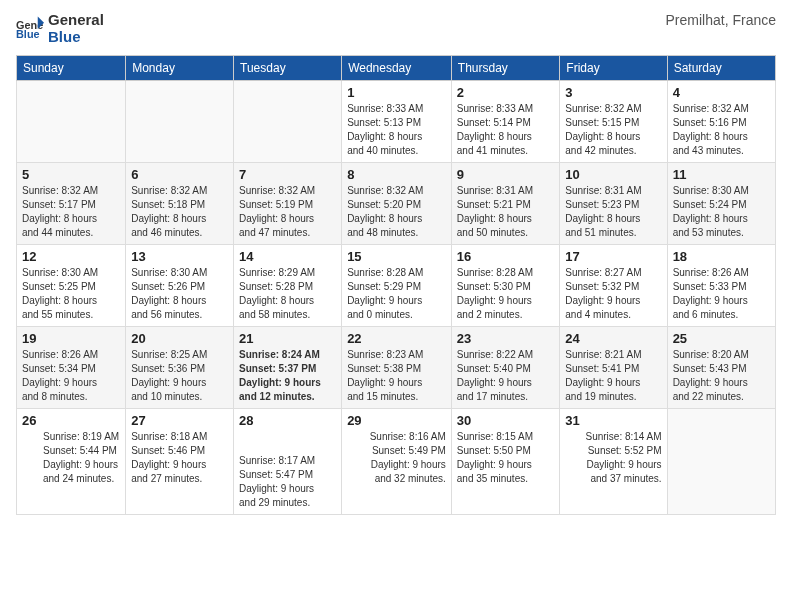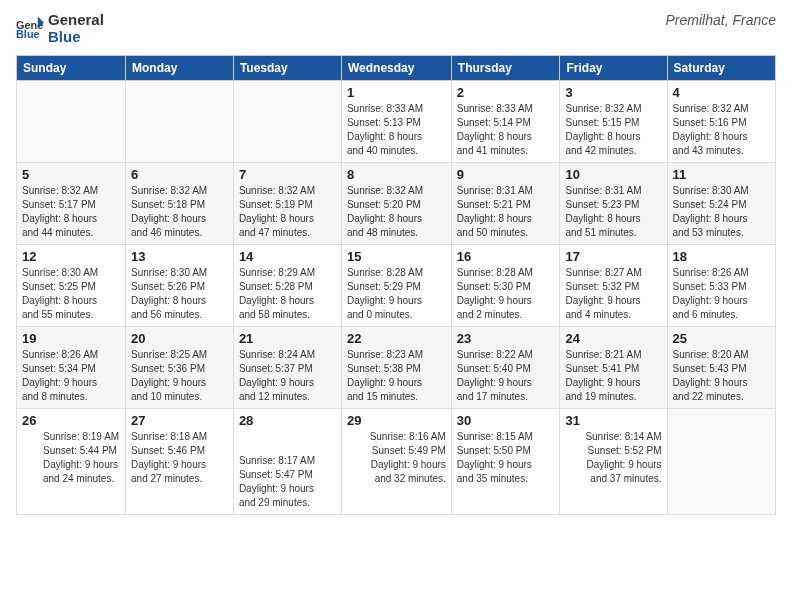--- a/index.html
+++ b/index.html
@@ -7,31 +7,31 @@
     
     .container { width: 792px; padding: 12px 16px; }
     
     .header { display: flex; justify-content: space-between; align-items: flex-start; margin-bottom: 10px; }
     
     .logo { display: flex; align-items: center; gap: 4px; }
     .logo-icon { width: 28px; height: 28px; }
     
     .title-block { text-align: right; }
     .month-title { font-size: 36px; color: #222; font-weight: 300; }
-    .location { font-size: 14px; color: #555; font-style: italic; }
+    .location { font-size: 14px; color: #555; }
     
     .calendar { width: 100%; border-collapse: collapse; }
     
     .calendar th {
       background: #1a56a0;
       color: white;
       text-align: left;
       padding: 5px 6px;
       font-size: 12px;
-      font-weight: bold;
+      font-weight: normal;
       border: 1px solid #ccc;
     }
     
     .calendar td {
       vertical-align: top;
       border: 1px solid #ddd;
       padding: 4px 5px;
       width: 113px;
       min-height: 80px;
       font-size: 10.5px;
@@ -227,21 +227,21 @@
           </td>
           <td>
             <div class="day-num">20</div>
             <div class="day-info" style="white-space: pre-line;">Sunrise: 8:25 AM
 Sunset: 5:36 PM
 Daylight: 9 hours
 and 10 minutes.</div>
           </td>
           <td>
             <div class="day-num">21</div>
-            <div class="day-info" style="white-space: pre-line;">Sunrise: 8:24 AM
+            <div class="day-info" style="white-space: pre-line; font-weight: bold;">Sunrise: 8:24 AM
 Sunset: 5:37 PM
 Daylight: 9 hours
 and 12 minutes.</div>
           </td>
           <td>
             <div class="day-num">22</div>
             <div class="day-info" style="white-space: pre-line;">Sunrise: 8:23 AM
 Sunset: 5:38 PM
 Daylight: 9 hours
 and 15 minutes.</div>

